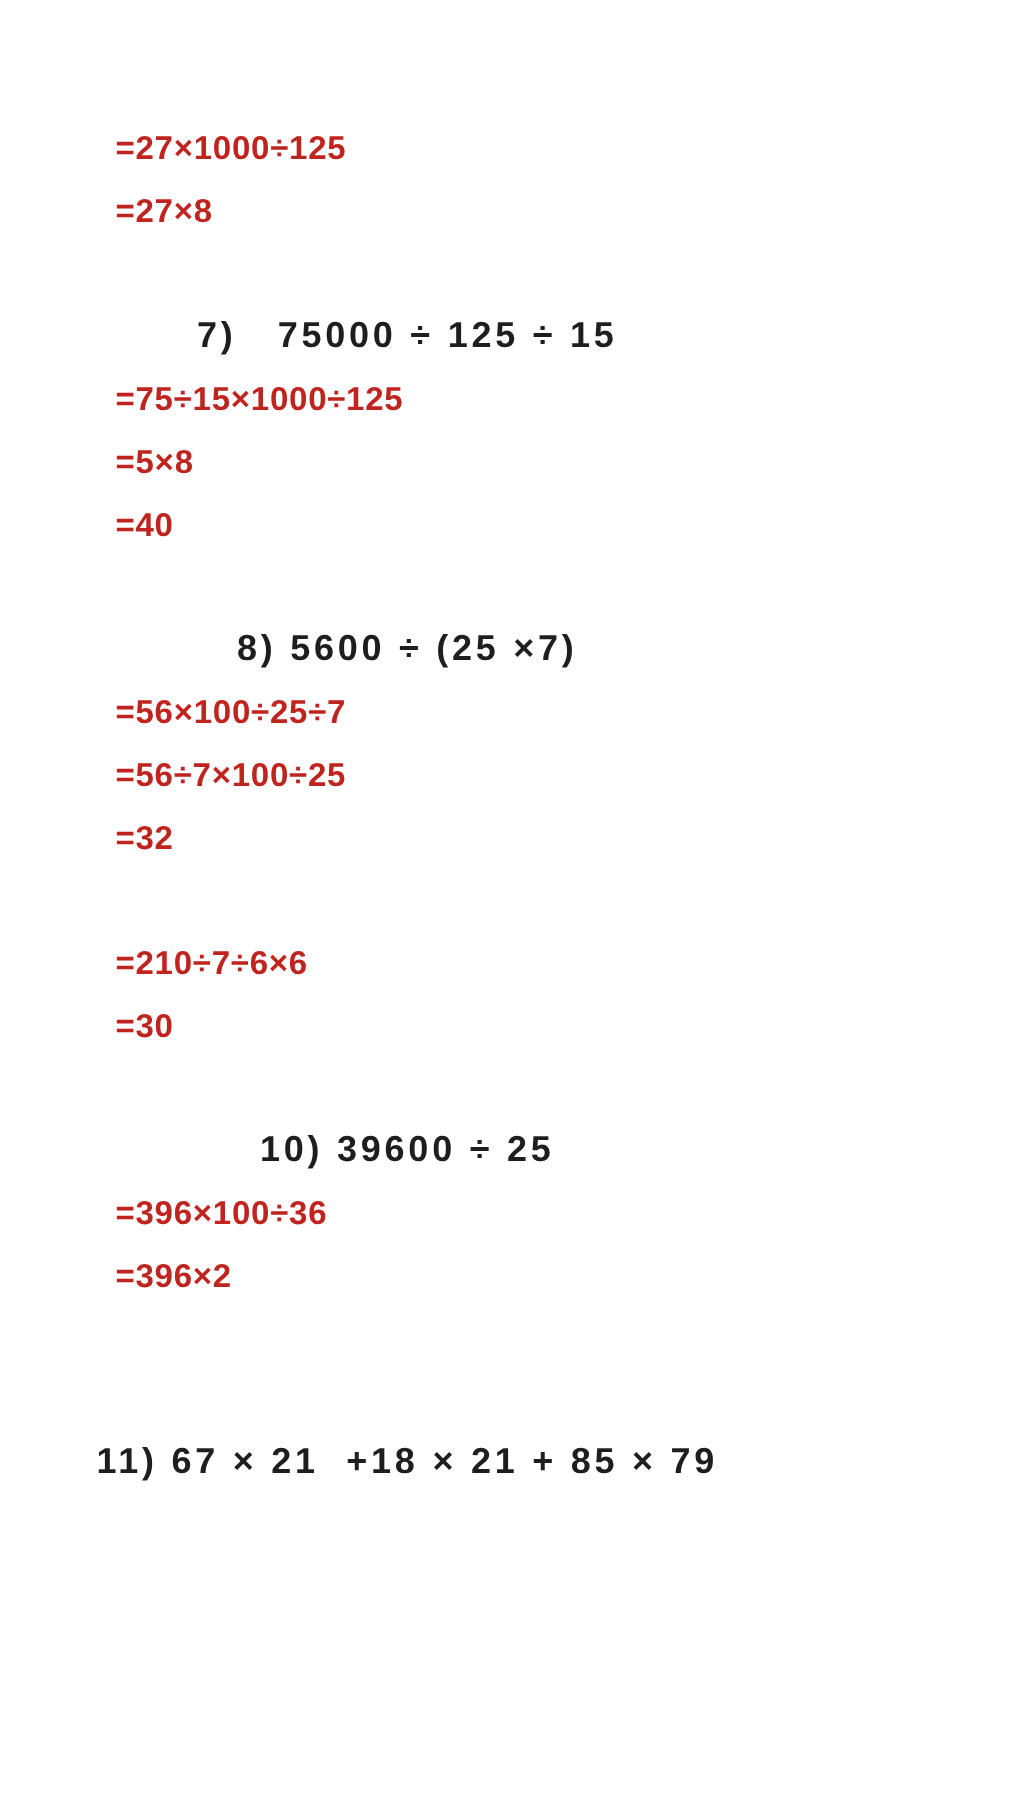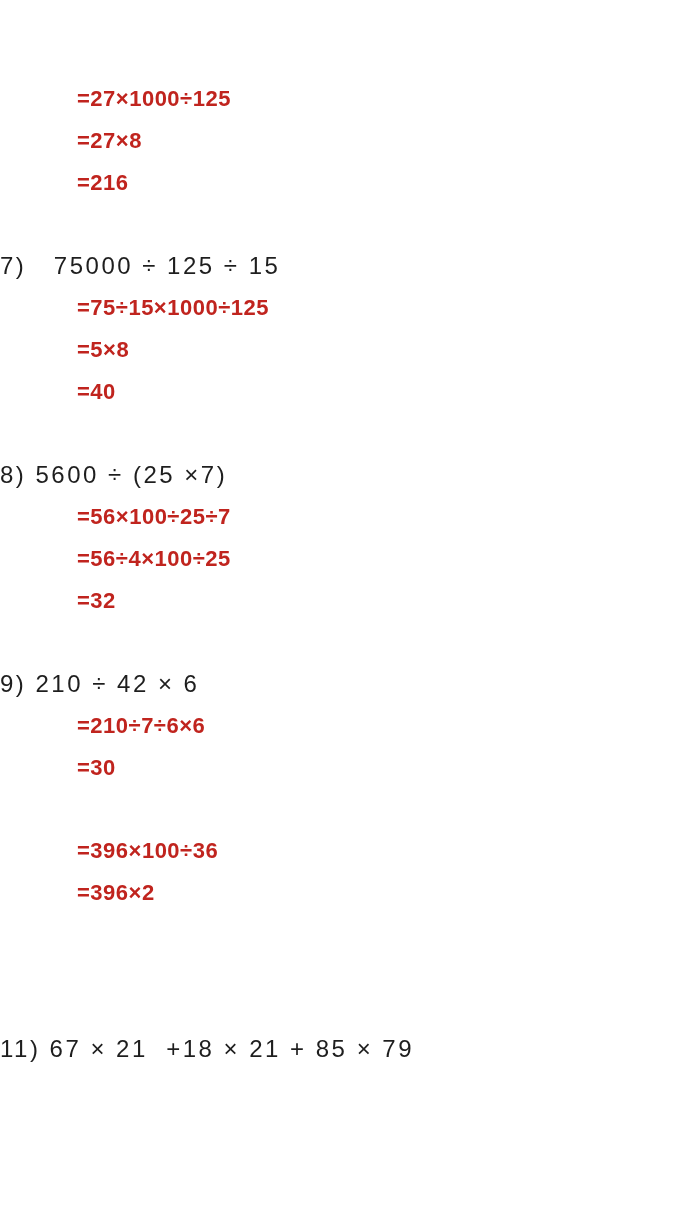--- a/index.html
+++ b/index.html
@@ -12,71 +12,71 @@
   .page {
     position: relative;
     width: 543px;
     height: 1209px;
     background: var(--bg);
     overflow: hidden;
     padding-top: 78px;
     font-family: "Liberation Sans", sans-serif;
   }
   .block { margin: 0 0 41px 0; }
-  .block.gap-large { margin-top: 114px; }
+  .block.gap-large { margin-top: 82px; }
   .statement {
     color: var(--ink);
     font-size: 24px;
     line-height: 42px;
     letter-spacing: 2.5px;
     white-space: pre;
-    font-weight: 400;
+    font-weight: 700;
+    text-align: center;
   }
   .step {
     color: var(--accent);
     font-size: 22px;
     line-height: 42px;
     letter-spacing: 0.5px;
     white-space: pre;
     padding-left: 77px;
     font-weight: 700;
   }
 </style>
 </head>
 <body>
 
 <div class="page">
 
   <section class="block">
     <div class="step">=27×1000÷125</div>
     <div class="step">=27×8</div>
-    <div class="step">=216</div>
   </section>
 
   <section class="block">
     <div class="statement">7)   75000 ÷ 125 ÷ 15</div>
     <div class="step">=75÷15×1000÷125</div>
     <div class="step">=5×8</div>
     <div class="step">=40</div>
   </section>
 
   <section class="block">
     <div class="statement">8) 5600 ÷ (25 ×7)</div>
     <div class="step">=56×100÷25÷7</div>
-    <div class="step">=56÷4×100÷25</div>
+    <div class="step">=56÷7×100÷25</div>
     <div class="step">=32</div>
   </section>
 
   <section class="block">
-    <div class="statement">9) 210 ÷ 42 × 6</div>
     <div class="step">=210÷7÷6×6</div>
     <div class="step">=30</div>
   </section>
 
   <section class="block">
+    <div class="statement">10) 39600 ÷ 25</div>
     <div class="step">=396×100÷36</div>
     <div class="step">=396×2</div>
   </section>
 
   <section class="block gap-large">
     <div class="statement">11) 67 × 21  +18 × 21 + 85 × 79</div>
   </section>
 
 </div>
 

